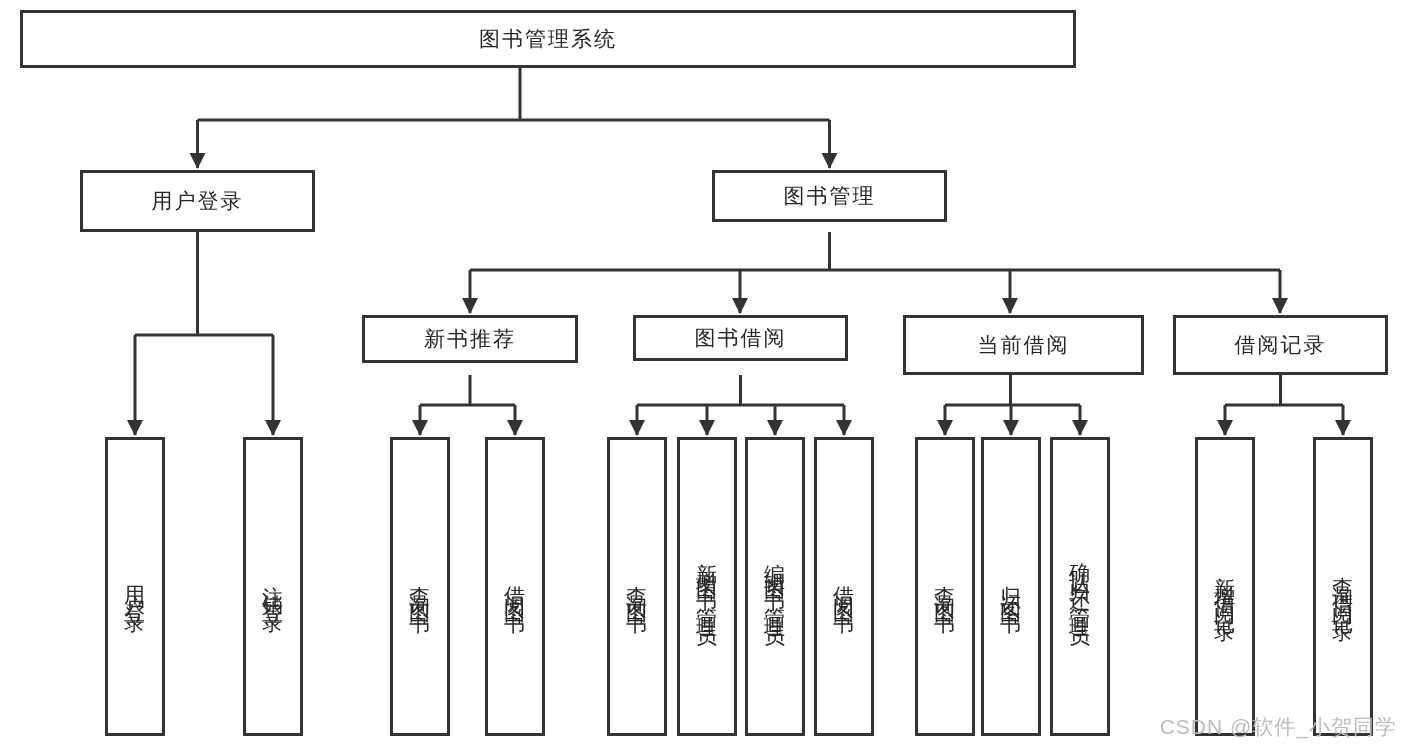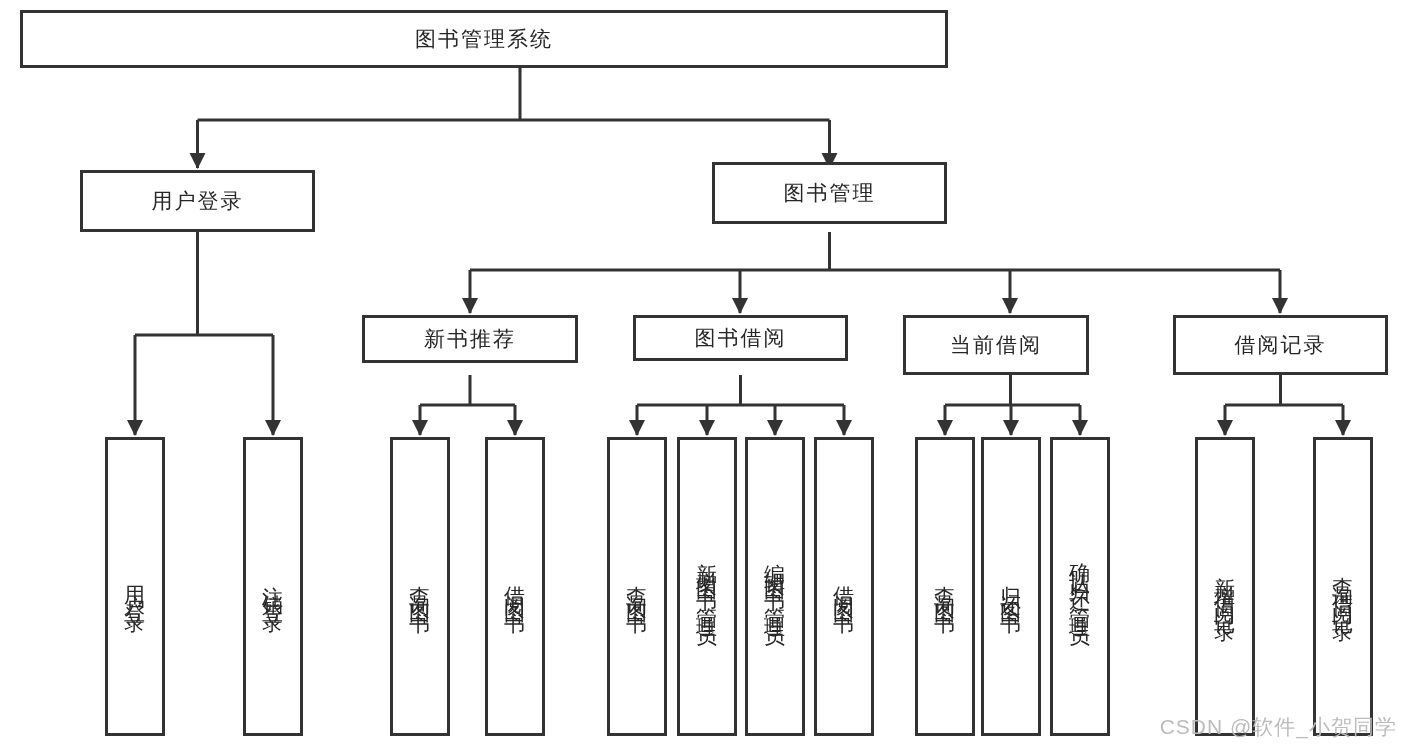--- a/index.html
+++ b/index.html
@@ -89,28 +89,28 @@
       <line x1="775" y1="405" x2="775" y2="435" marker-end="url(#ah)"></line>
       <line x1="844" y1="405" x2="844" y2="435" marker-end="url(#ah)"></line>
       <line x1="945" y1="405" x2="945" y2="435" marker-end="url(#ah)"></line>
       <line x1="1011" y1="405" x2="1011" y2="435" marker-end="url(#ah)"></line>
       <line x1="1080" y1="405" x2="1080" y2="435" marker-end="url(#ah)"></line>
       <line x1="1225" y1="405" x2="1225" y2="435" marker-end="url(#ah)"></line>
       <line x1="1343" y1="405" x2="1343" y2="435" marker-end="url(#ah)"></line>
     </g>
   </svg>
 
-  <div class="node" style="left:20px;top:10px;width:928px;height:58px">图书管理系统</div>
+  <div class="node" style="left:20px;top:10px;width:1056px;height:58px">图书管理系统</div>
 
   <div class="node" style="left:80px;top:170px;width:235px;height:62px">用户登录</div>
-  <div class="node" style="left:712px;top:162px;width:235px;height:62px">图书管理</div>
+  <div class="node" style="left:712px;top:170px;width:235px;height:52px">图书管理</div>
 
   <div class="node" style="left:362px;top:315px;width:216px;height:48px">新书推荐</div>
   <div class="node" style="left:633px;top:315px;width:215px;height:46px">图书借阅</div>
-  <div class="node" style="left:903px;top:315px;width:186px;height:60px">当前借阅</div>
+  <div class="node" style="left:903px;top:315px;width:241px;height:60px">当前借阅</div>
   <div class="node" style="left:1173px;top:315px;width:215px;height:60px">借阅记录</div>
 
   <div class="node v" style="left:105px;top:437px;width:60px;height:299px">用户登录</div>
   <div class="node v" style="left:243px;top:437px;width:60px;height:299px">注销登录</div>
 
   <div class="node v" style="left:390px;top:437px;width:60px;height:299px">查询图书</div>
   <div class="node v" style="left:485px;top:437px;width:60px;height:299px">借阅图书</div>
 
   <div class="node v" style="left:607px;top:437px;width:60px;height:299px">查询图书</div>
   <div class="node v" style="left:677px;top:437px;width:60px;height:299px">新增图书（管理员）</div>

